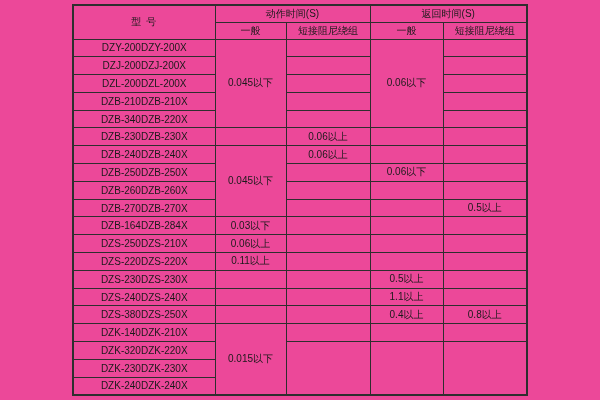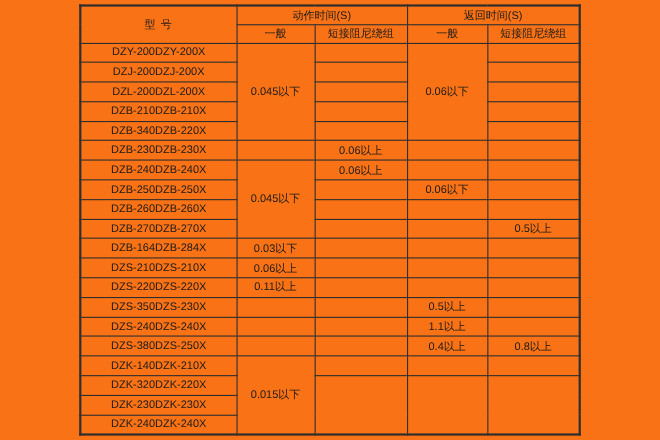--- a/index.html
+++ b/index.html
@@ -4,21 +4,21 @@
 <style>
   html, body {
     margin: 0;
     padding: 0;
     background: #ffffff;
   }
   .page {
     position: relative;
     width: 600px;
     height: 400px;
-    background: #f97316;
+    background: #ec4899;
     font-family: "Liberation Sans", sans-serif;
     overflow: hidden;
     text-decoration: underline;
   }
   table.spec {
     position: absolute;
     left: 72px;
     top: 4px;
     border-collapse: collapse;
     table-layout: fixed;
@@ -188,21 +188,21 @@
             </div>
           </td>
           <td>0.03以下</td>
           <td></td>
           <td></td>
           <td></td>
         </tr>
         <tr>
           <td>
             <div class="model-pair">
-              <span>DZS-210</span>
+              <span>DZS-250</span>
               <span>DZS-210X</span>
             </div>
           </td>
           <td>0.06以上</td>
           <td></td>
           <td></td>
           <td></td>
         </tr>
         <tr>
           <td>
@@ -212,21 +212,21 @@
             </div>
           </td>
           <td>0.11以上</td>
           <td></td>
           <td></td>
           <td></td>
         </tr>
         <tr>
           <td>
             <div class="model-pair">
-              <span>DZS-350</span>
+              <span>DZS-230</span>
               <span>DZS-230X</span>
             </div>
           </td>
           <td></td>
           <td></td>
           <td>0.5以上</td>
           <td></td>
         </tr>
         <tr>
           <td>

